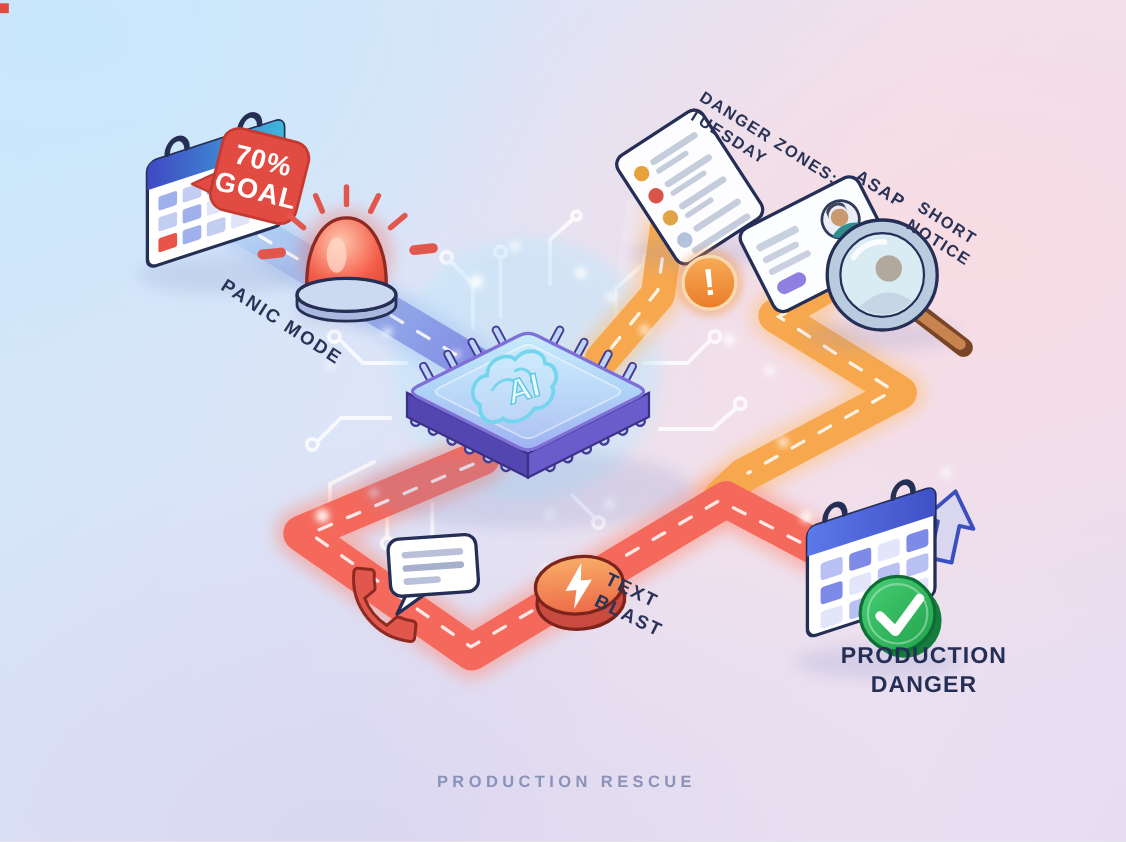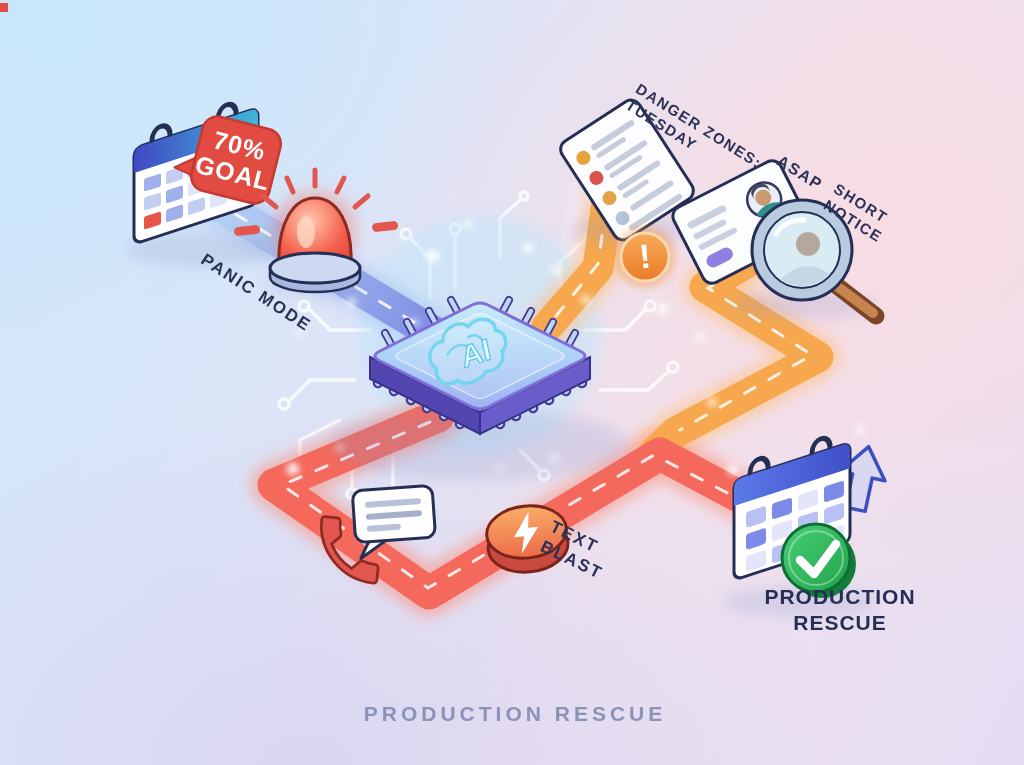--- a/index.html
+++ b/index.html
@@ -15,21 +15,21 @@
   svg.art{position:absolute;left:0;top:0;z-index:1;}
   .label{position:absolute;z-index:5;font-weight:bold;color:#2a3357;
     transform-origin:left top;white-space:nowrap;}
   .lbl-panic{left:208px;top:250px;font-size:17px;letter-spacing:2px;transform:rotate(33deg);}
   .lbl-danger{left:642px;top:80px;font-size:15px;letter-spacing:1.5px;transform:rotate(32deg);line-height:1.25;}
   .lbl-asap{left:783px;top:152px;font-size:16px;letter-spacing:1.5px;transform:rotate(32deg);}
   .lbl-short{left:840px;top:180px;font-size:15px;letter-spacing:1.5px;transform:rotate(32deg);line-height:1.25;}
   .lbl-textblast{left:556px;top:516px;font-size:17px;letter-spacing:2px;transform:rotate(26deg);line-height:1.3;}
   .lbl-rescue{left:742px;top:584px;width:196px;text-align:center;font-size:21px;
     letter-spacing:1px;line-height:1.25;color:#252e55;}
-  .lbl-caption{left:312px;top:702px;width:406px;text-align:center;font-size:21px;
+  .lbl-caption{left:312px;top:702px;width:406px;text-align:center;font-size:15px;
     letter-spacing:4px;color:#8a92b8;}
 </style>
 </head>
 <body>
 
 <div class="scene">
 
 <svg class="art" width="1024" height="765" viewBox="0 0 1024 765">
   <defs>
     <linearGradient id="gBlue" gradientUnits="userSpaceOnUse" x1="200" y1="190" x2="472" y2="358">
@@ -348,17 +348,17 @@
 <div class="label lbl-short">
   <div>SHORT</div>
   <div>NOTICE</div>
 </div>
 <div class="label lbl-textblast">
   <div>TEXT</div>
   <div>BLAST</div>
 </div>
 <div class="label lbl-rescue">
   <div>PRODUCTION</div>
-  <div>RESCUE</div>
+  <div>DANGER</div>
 </div>
 <div class="label lbl-caption">PRODUCTION RESCUE</div>
 
 </div>
 
 </body></html>

